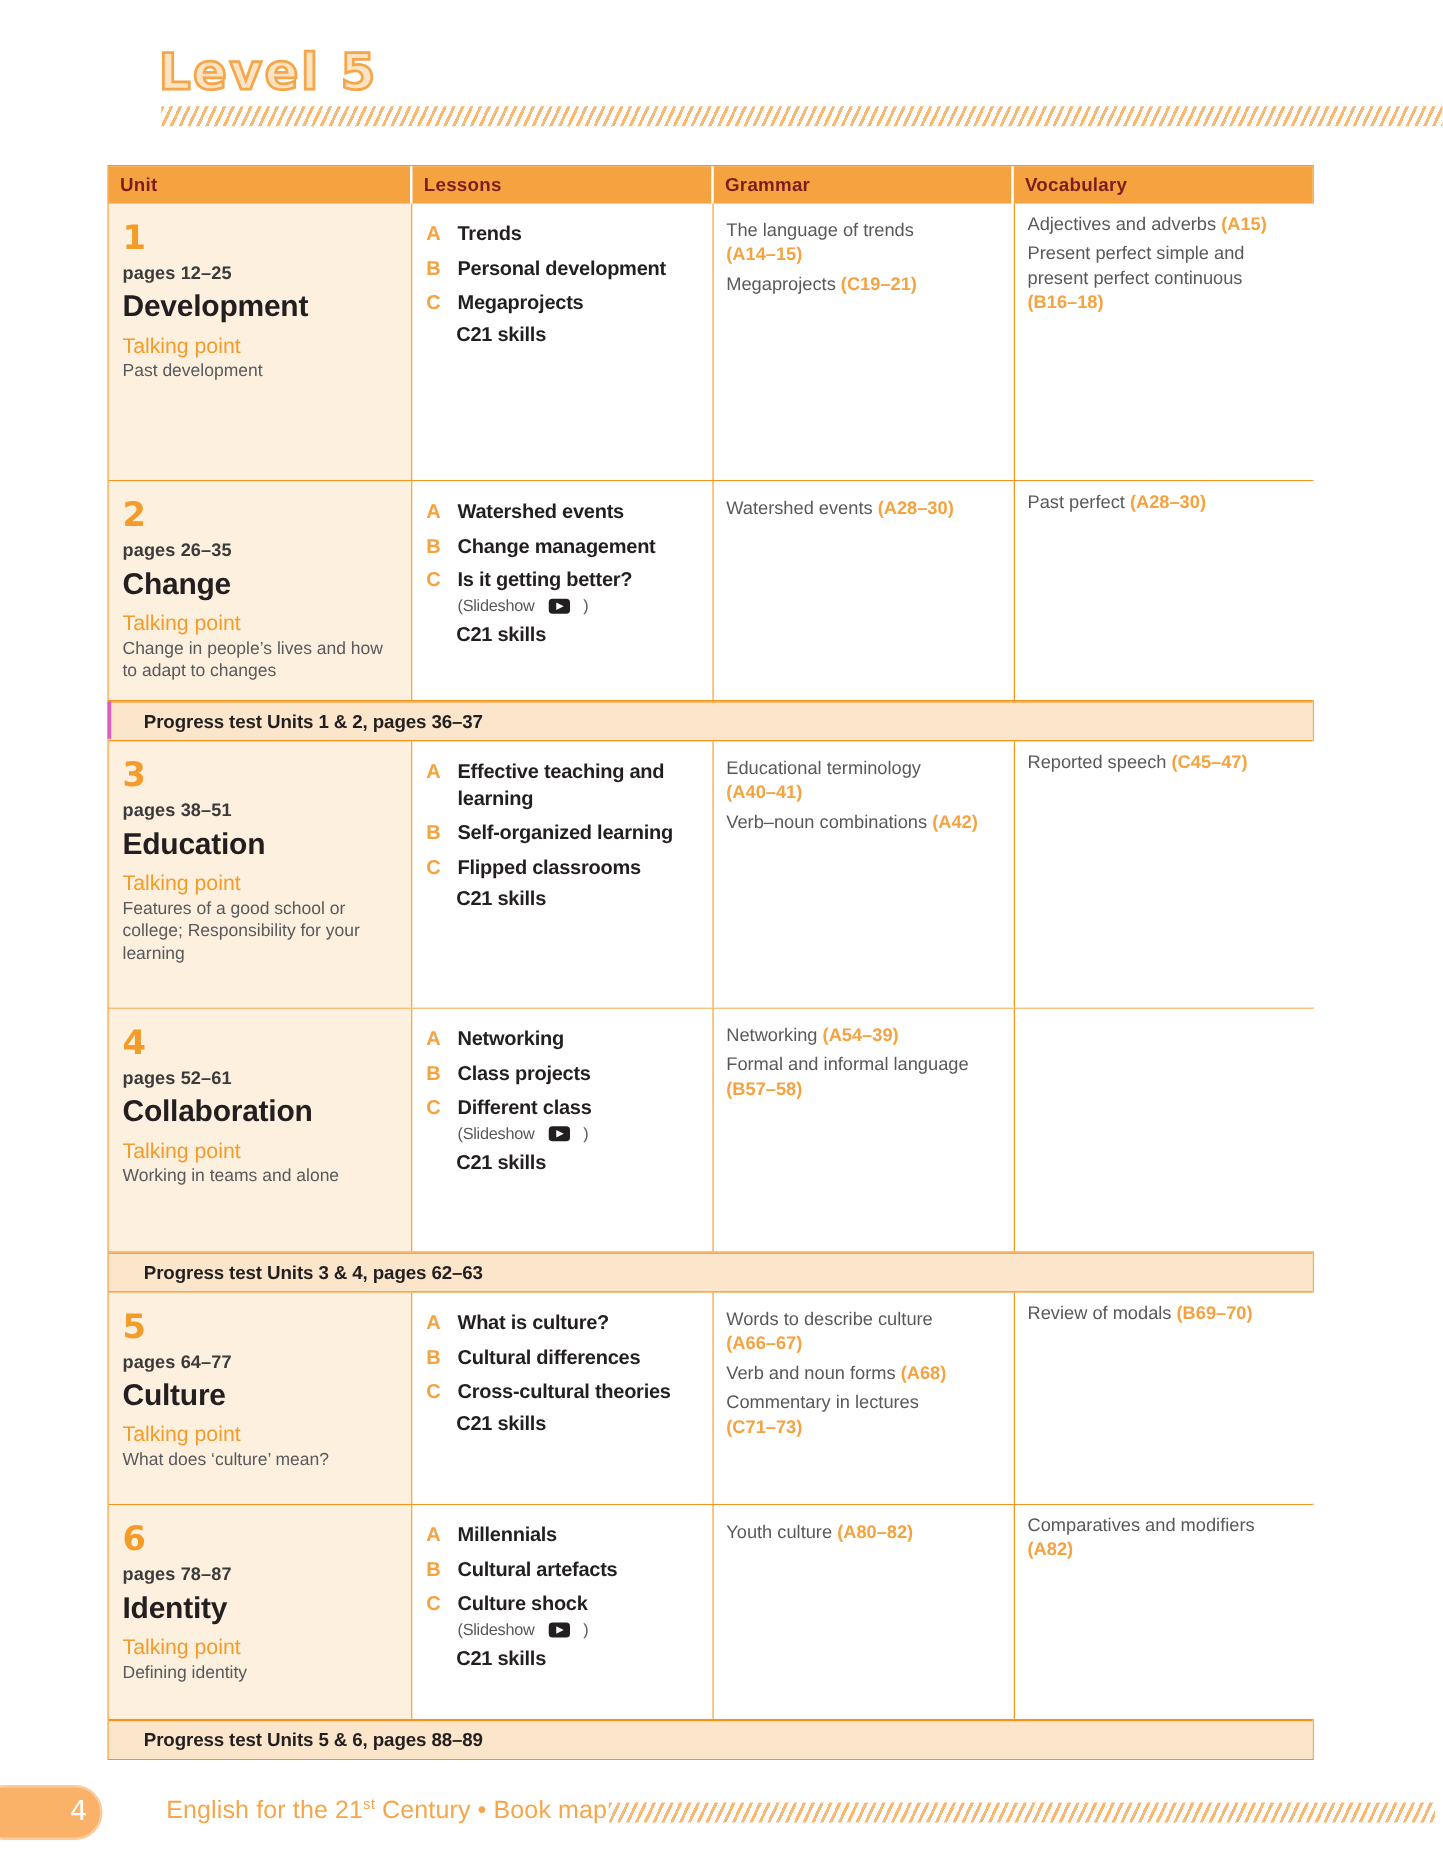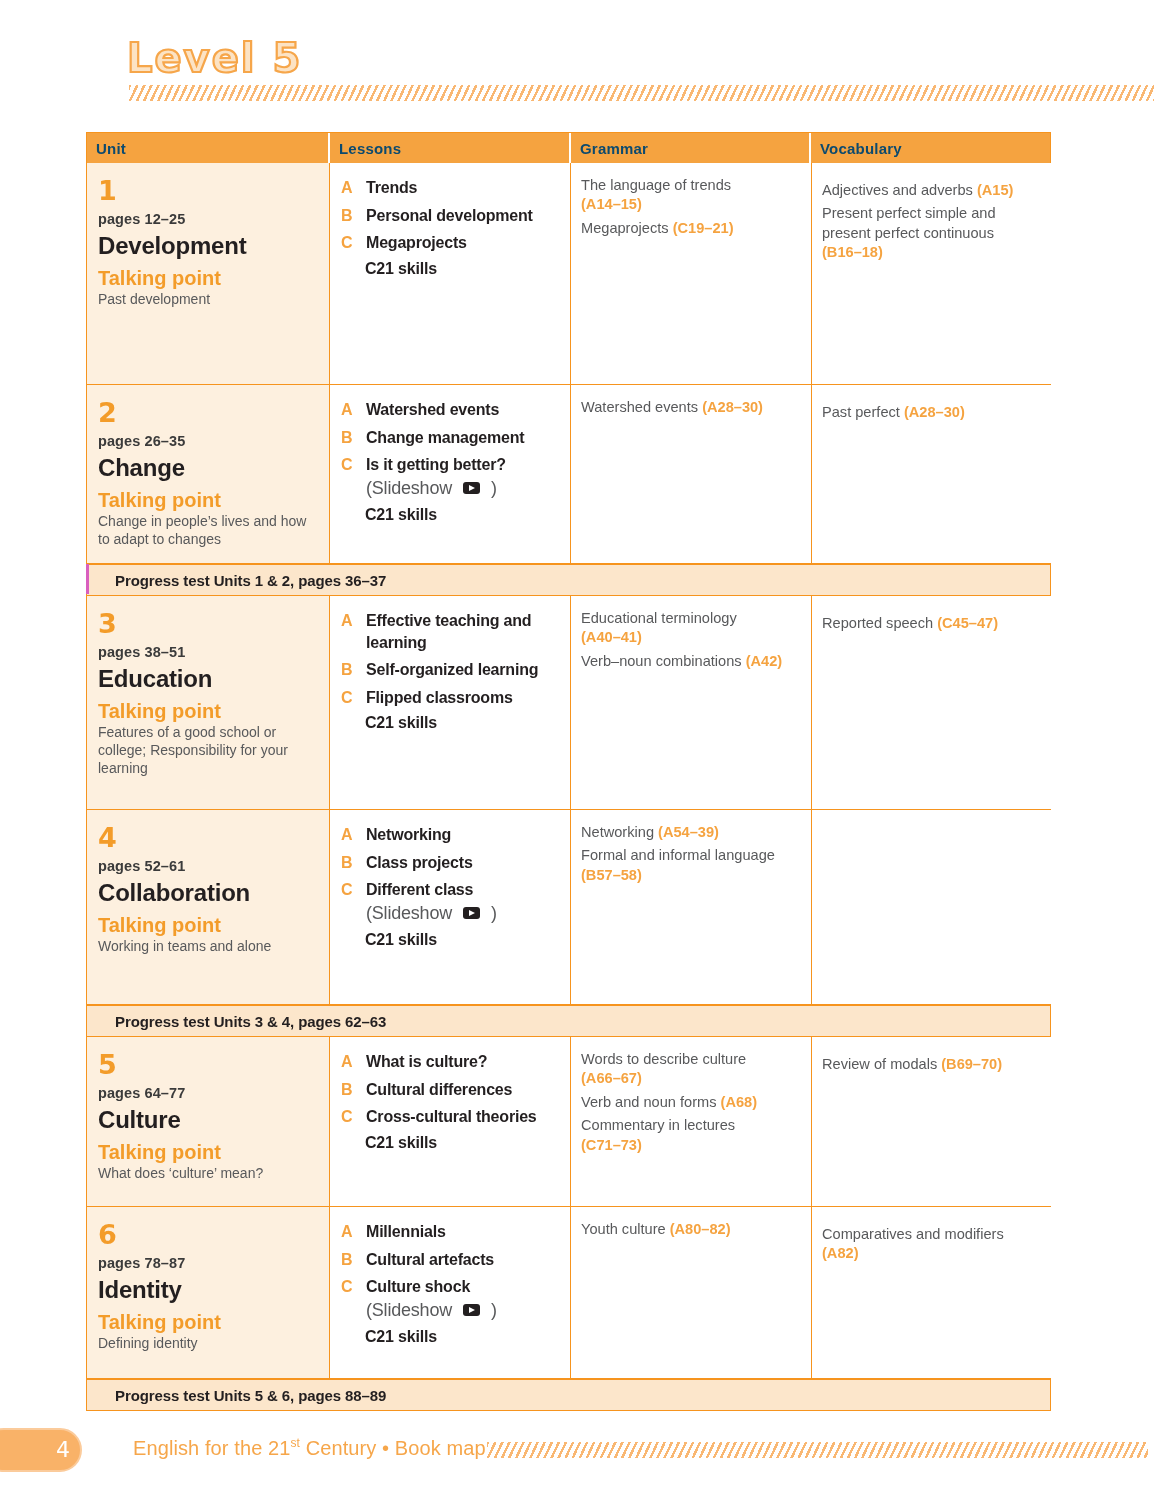--- a/index.html
+++ b/index.html
@@ -59,21 +59,21 @@
   .bm-row {
     display: flex;
     width: 100%;
     box-sizing: border-box;
   }
   .bm-head {
     background: #F5A340;
     height: 30px;
   }
   .bm-head .bm-cell {
-    color: #0c4a6e;
+    color: #7f1d1d;
     font-size: 15px;
     font-weight: bold;
     display: flex;
     align-items: center;
     padding-left: 9px;
     border-right: 2px solid #ffffff;
     box-sizing: border-box;
     letter-spacing: .2px;
   }
   .bm-head .bm-cell:last-child { border-right: none; }
@@ -97,21 +97,21 @@
     border-right: 1.5px solid #F6941E;
     padding: 14px 10px 14px 11px;
   }
   .unit-row .cell-vocab {
     background: #ffffff;
     border-right: 1.5px solid #F6941E;
     padding: 13px 10px 14px 10px;
   }
   .unit-row .cell-gram {
     background: #ffffff;
-    padding: 18px 10px 14px 10px;
+    padding: 8px 10px 14px 10px;
   }
 
   .unit-number {
     font-size: 27px;
     font-weight: bold;
     color: #F39C2A;
     line-height: 1;
     margin-bottom: 7px;
     font-family: "DejaVu Sans", sans-serif;
   }
@@ -124,22 +124,22 @@
   }
   .unit-name {
     font-size: 24px;
     font-weight: bold;
     color: #231f20;
     line-height: 1.05;
     margin-bottom: 9px;
     letter-spacing: -.2px;
   }
   .talking-label {
-    font-size: 20px;
-    font-weight: bold;
+    font-size: 17px;
+    font-weight: normal;
     color: #F39C2A;
     margin-bottom: 1px;
   }
   .talking-text {
     font-size: 14px;
     color: #58595b;
     line-height: 1.28;
   }
 
   .lesson-line {
@@ -156,21 +156,21 @@
     line-height: 1.35;
   }
   .lesson-title {
     color: #231f20;
     font-weight: bold;
     font-size: 16px;
     line-height: 1.35;
     letter-spacing: -.2px;
   }
   .slideshow-note {
-    font-size: 18px;
+    font-size: 13px;
     color: #58595b;
     font-weight: normal;
     display: flex;
     align-items: center;
     gap: 11px;
     line-height: 1.3;
     margin-top: 1px;
   }
   .play-icon {
     display: inline-block;

